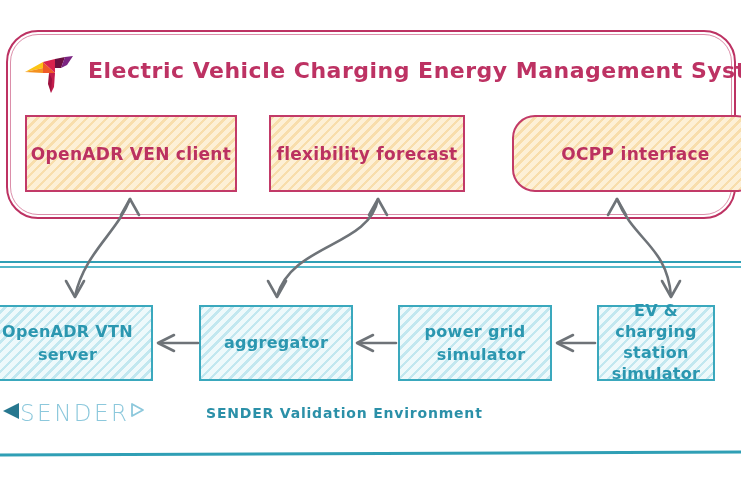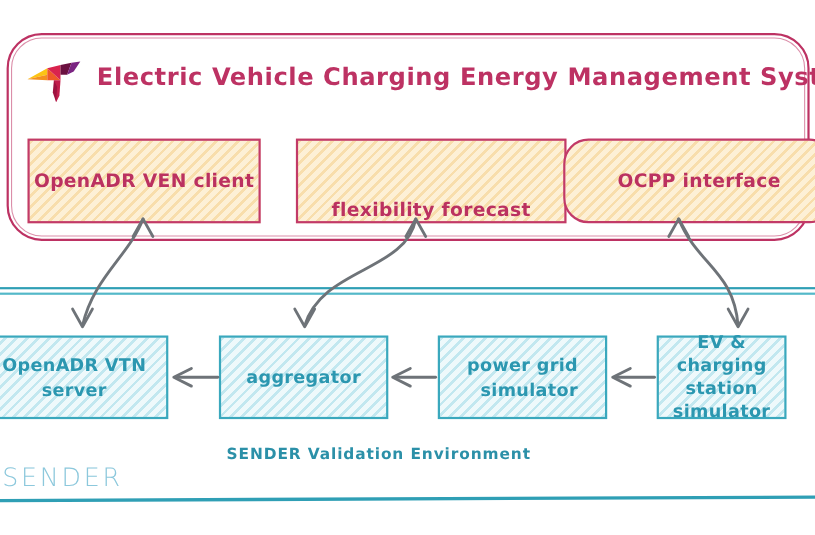--- a/index.html
+++ b/index.html
@@ -16,28 +16,28 @@
     content:"";position:absolute;inset:2px;border:1.5px solid rgba(189,50,99,.55);
     border-radius:28px;pointer-events:none;
   }
   .ems-header{position:absolute;left:0;top:20px;width:100%;height:46px;}
   .ems-logo{position:absolute;left:16px;top:2px;width:52px;height:40px;}
   .ems-title{
     position:absolute;left:80px;right:10px;top:6px;text-align:center;
     color:#bd3263;font-size:22px;font-weight:600;letter-spacing:.5px;white-space:nowrap;
   }
   .ems-box{
-    position:absolute;top:94px;height:77px;box-sizing:border-box;
+    position:absolute;top:83px;height:77px;box-sizing:border-box;
     border:2.4px solid #c23a68;
     background:repeating-linear-gradient(135deg,rgba(242,199,120,.45) 0 2.5px,rgba(242,199,120,0) 2.5px 7px),#fdf0d6;
     display:flex;align-items:center;justify-content:center;
     color:#bb3160;font-size:17px;font-weight:600;letter-spacing:.3px;text-align:center;
   }
   .ems-box.b1{left:17px;width:212px;}
-  .ems-box.b2{left:261px;width:246px;align-items:flex-end;}
+  .ems-box.b2{left:261px;width:196px;}
   .ems-box.b3{left:504px;width:247px;border-radius:23px;}
   
   .env-line{position:absolute;left:-4px;width:749px;background:#2f9fb5;}
   .env-top-a{top:261px;height:2.2px;}
   .env-top-b{top:266px;height:2px;background:#54b8c9;}
   .env-bottom{top:452px;height:2.6px;transform:rotate(-.25deg);}
   
   .env-box{
     position:absolute;top:305px;height:76px;box-sizing:border-box;
     border:2.4px solid #3aa8bd;
@@ -46,21 +46,21 @@
     color:#2b97b0;font-size:16px;font-weight:600;letter-spacing:.3px;text-align:center;
     white-space:pre-line;line-height:1.45;
   }
   .env-box.v1{left:-18px;width:171px;}
   .env-box.v2{left:199px;width:154px;}
   .env-box.v3{left:398px;width:154px;text-align:right;}
   .env-box.v4{left:597px;width:118px;line-height:1.3;}
   
   .arrows{position:absolute;left:0;top:0;width:741px;height:486px;pointer-events:none;}
   
-  .sender-logo{position:absolute;left:2px;top:402px;height:26px;display:flex;align-items:flex-end;gap:22px;flex-direction:column;}
+  .sender-logo{position:absolute;left:2px;top:402px;height:26px;display:flex;align-items:flex-start;gap:0;}
   .sender-logo-text{
     color:#8cc8dc;font-size:23px;font-weight:100;letter-spacing:2.5px;
     font-family:"DejaVu Sans","Liberation Sans",sans-serif;line-height:1;
   }
   .env-caption{
     position:absolute;left:206px;top:405px;width:350px;
     color:#2b90a8;font-size:14px;font-weight:600;letter-spacing:.8px;white-space:nowrap;
   }
 </style>
 </head>

